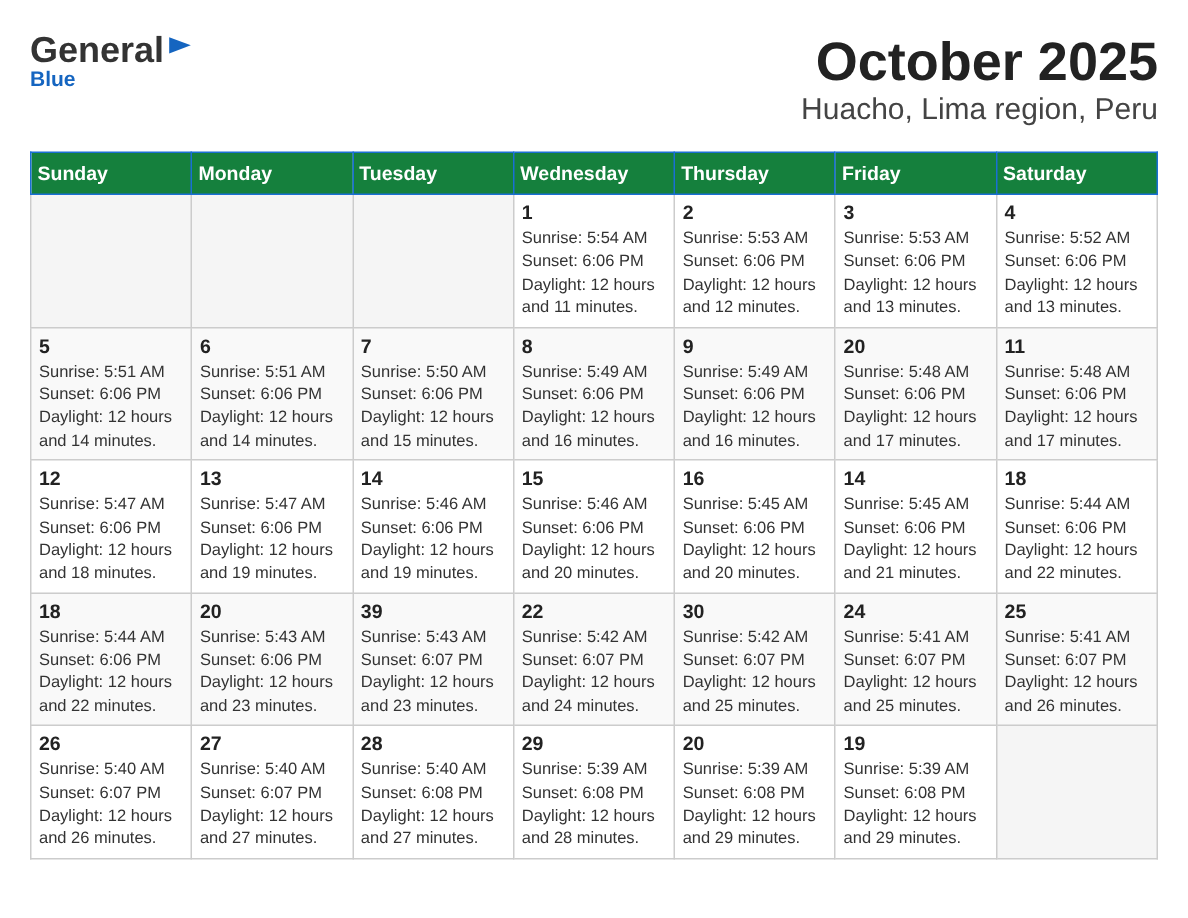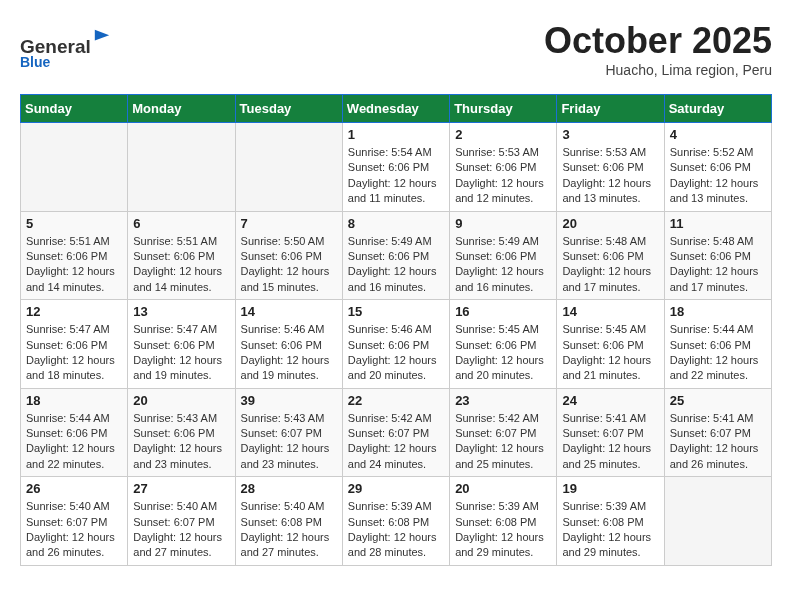--- a/index.html
+++ b/index.html
@@ -30,21 +30,21 @@
     }
     .title-area {
       text-align: right;
     }
     .month-title {
       font-size: 36px;
       font-weight: bold;
       color: #222;
     }
     .subtitle {
-      font-size: 14px;
+      font-size: 20px;
       color: #444;
     }
     .calendar {
       width: 100%;
       border-collapse: collapse;
       border: 1px solid #ccc;
     }
     .calendar th {
       background-color: #15803d;
       color: #fff;
@@ -83,21 +83,21 @@
       background: #f5f5f5 !important;
     }
   </style>
 </head>
 <body>
 
 <div class="header-area">
   <div class="logo">
     <div>
       <div style="display:flex;align-items:center;">
-        <span class="logo-general" style="font-size:19px;font-weight:bold;margin-top:16px;">General</span>
+        <span class="logo-general" style="font-size:24px;font-weight:bold;">General</span>
         <svg class="logo-icon" viewBox="0 0 20 20" xmlns="http://www.w3.org/2000/svg">
           <polygon points="2,2 18,8 2,14" fill="#1565c0"></polygon>
         </svg>
       </div>
       <span class="logo-blue" style="font-size:14px;font-weight:bold;display:block;margin-top:-4px;">Blue</span>
     </div>
   </div>
   <div class="title-area">
     <div class="month-title">October 2025</div>
     <div class="subtitle">Huacho, Lima region, Peru</div>
@@ -209,21 +209,21 @@
         </td>
         <td>
           <span class="day-num">39</span>
           <div class="day-info">Sunrise: 5:43 AM<br>Sunset: 6:07 PM<br>Daylight: 12 hours<br>and 23 minutes.</div>
         </td>
         <td>
           <span class="day-num">22</span>
           <div class="day-info">Sunrise: 5:42 AM<br>Sunset: 6:07 PM<br>Daylight: 12 hours<br>and 24 minutes.</div>
         </td>
         <td>
-          <span class="day-num">23</span>
+          <span class="day-num">30</span>
           <div class="day-info">Sunrise: 5:42 AM<br>Sunset: 6:07 PM<br>Daylight: 12 hours<br>and 25 minutes.</div>
         </td>
         <td>
           <span class="day-num">24</span>
           <div class="day-info">Sunrise: 5:41 AM<br>Sunset: 6:07 PM<br>Daylight: 12 hours<br>and 25 minutes.</div>
         </td>
         <td>
           <span class="day-num">25</span>
           <div class="day-info">Sunrise: 5:41 AM<br>Sunset: 6:07 PM<br>Daylight: 12 hours<br>and 26 minutes.</div>
         </td>

